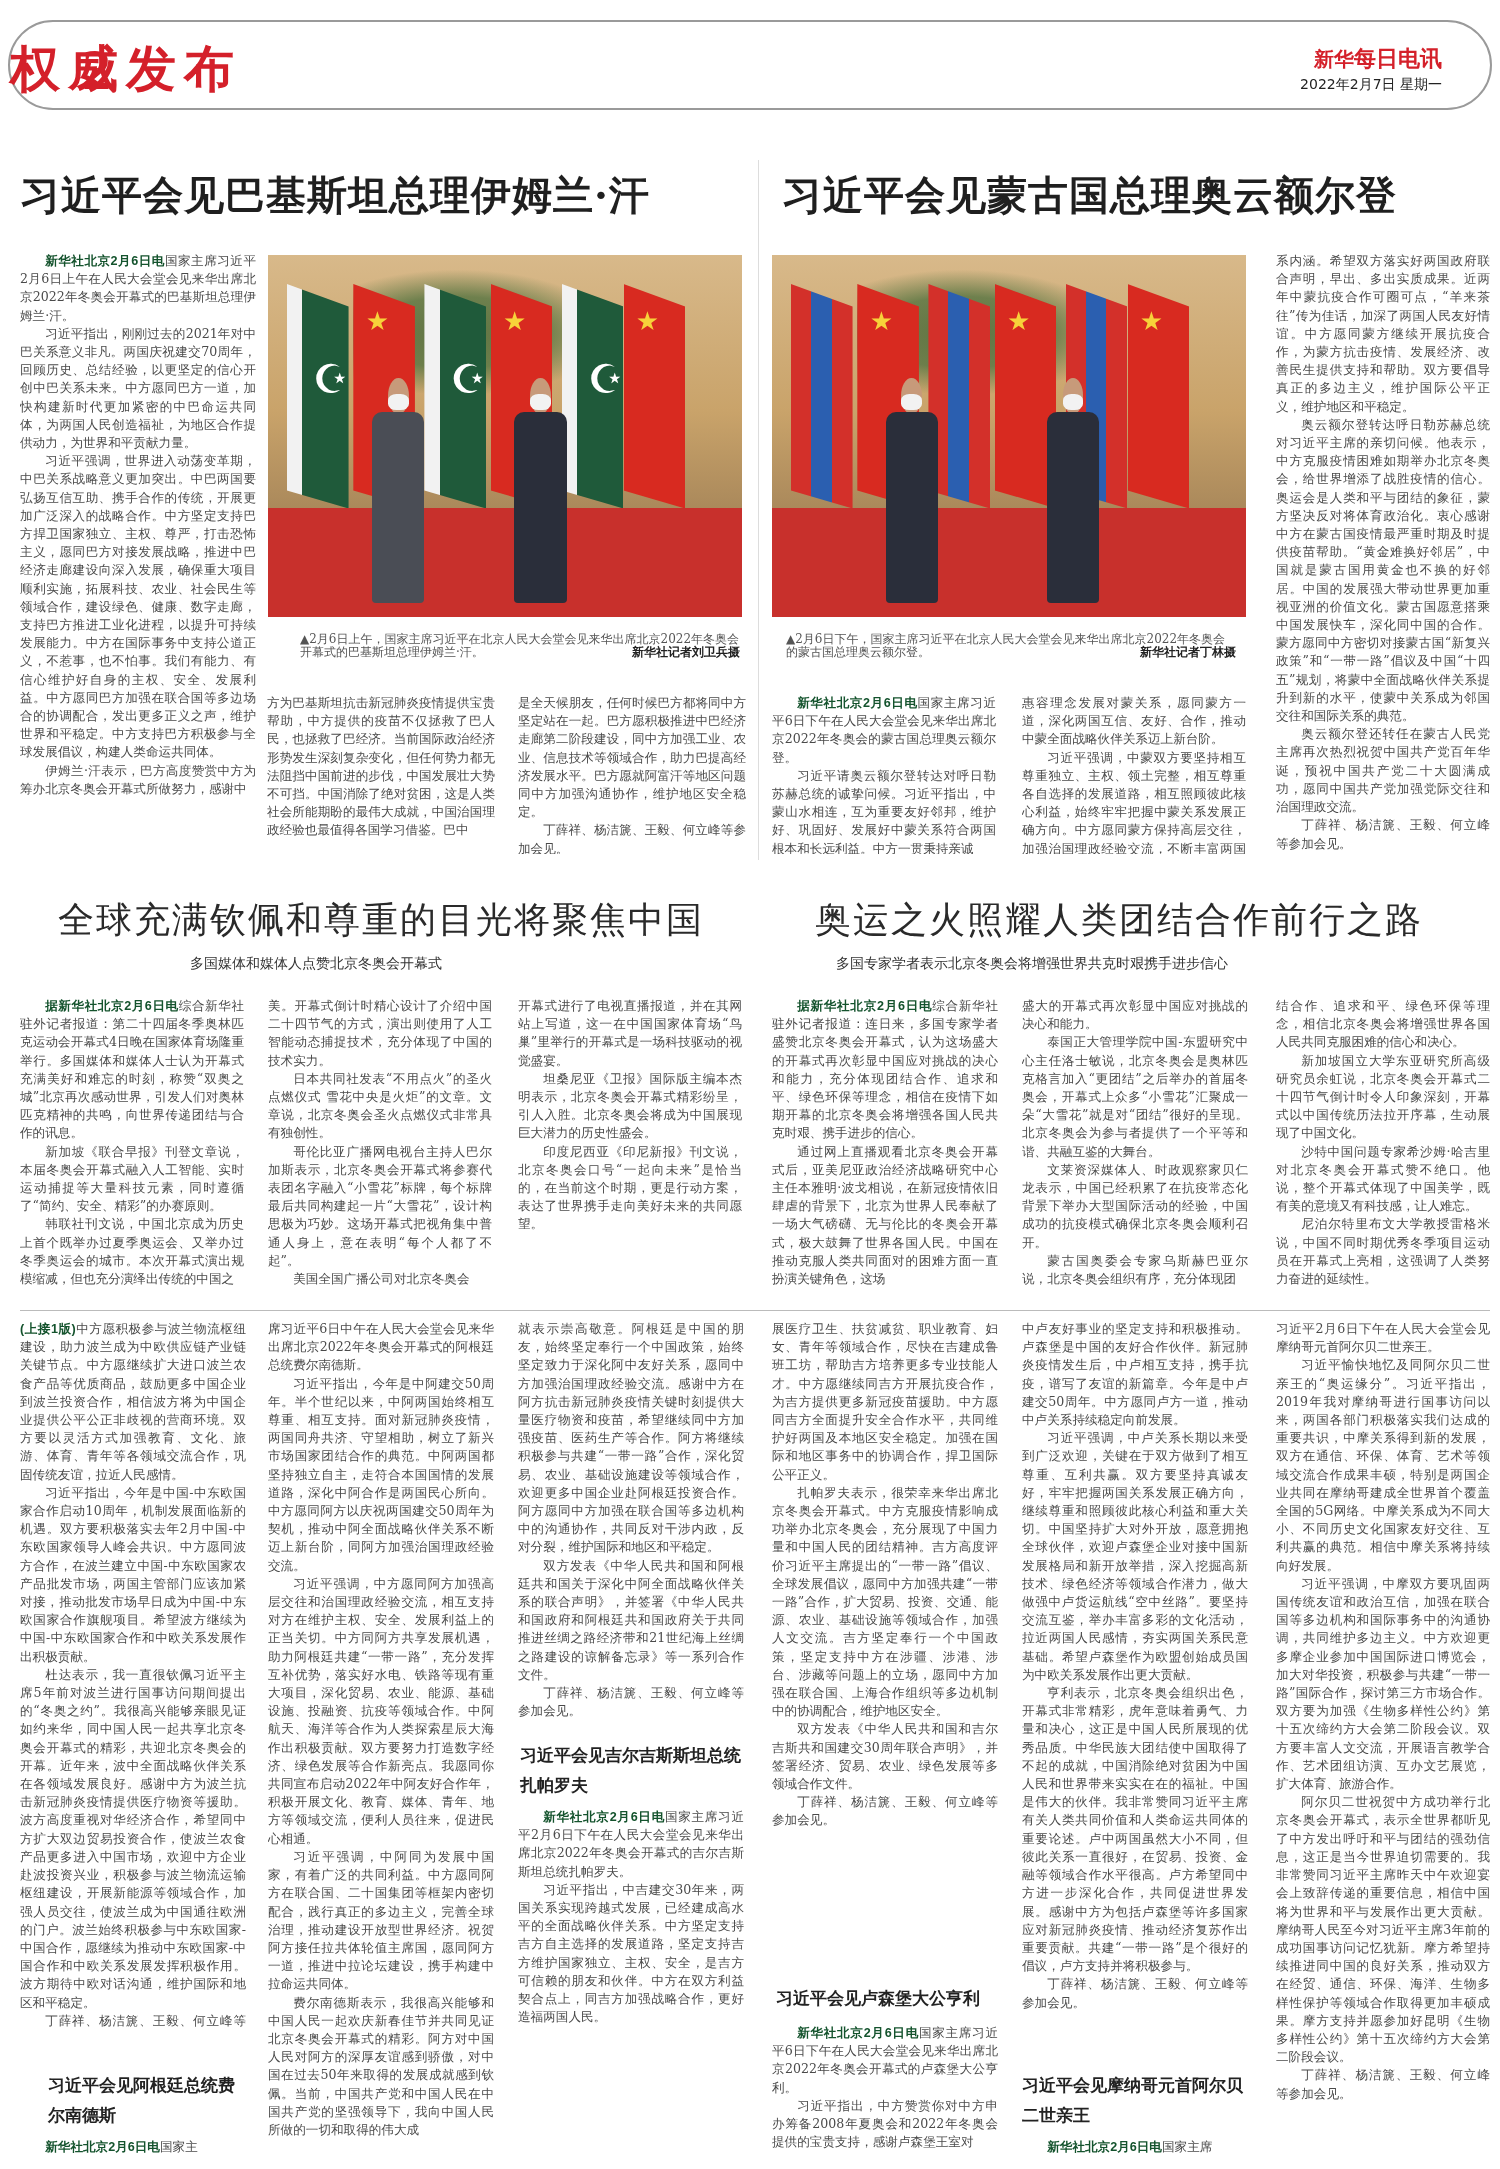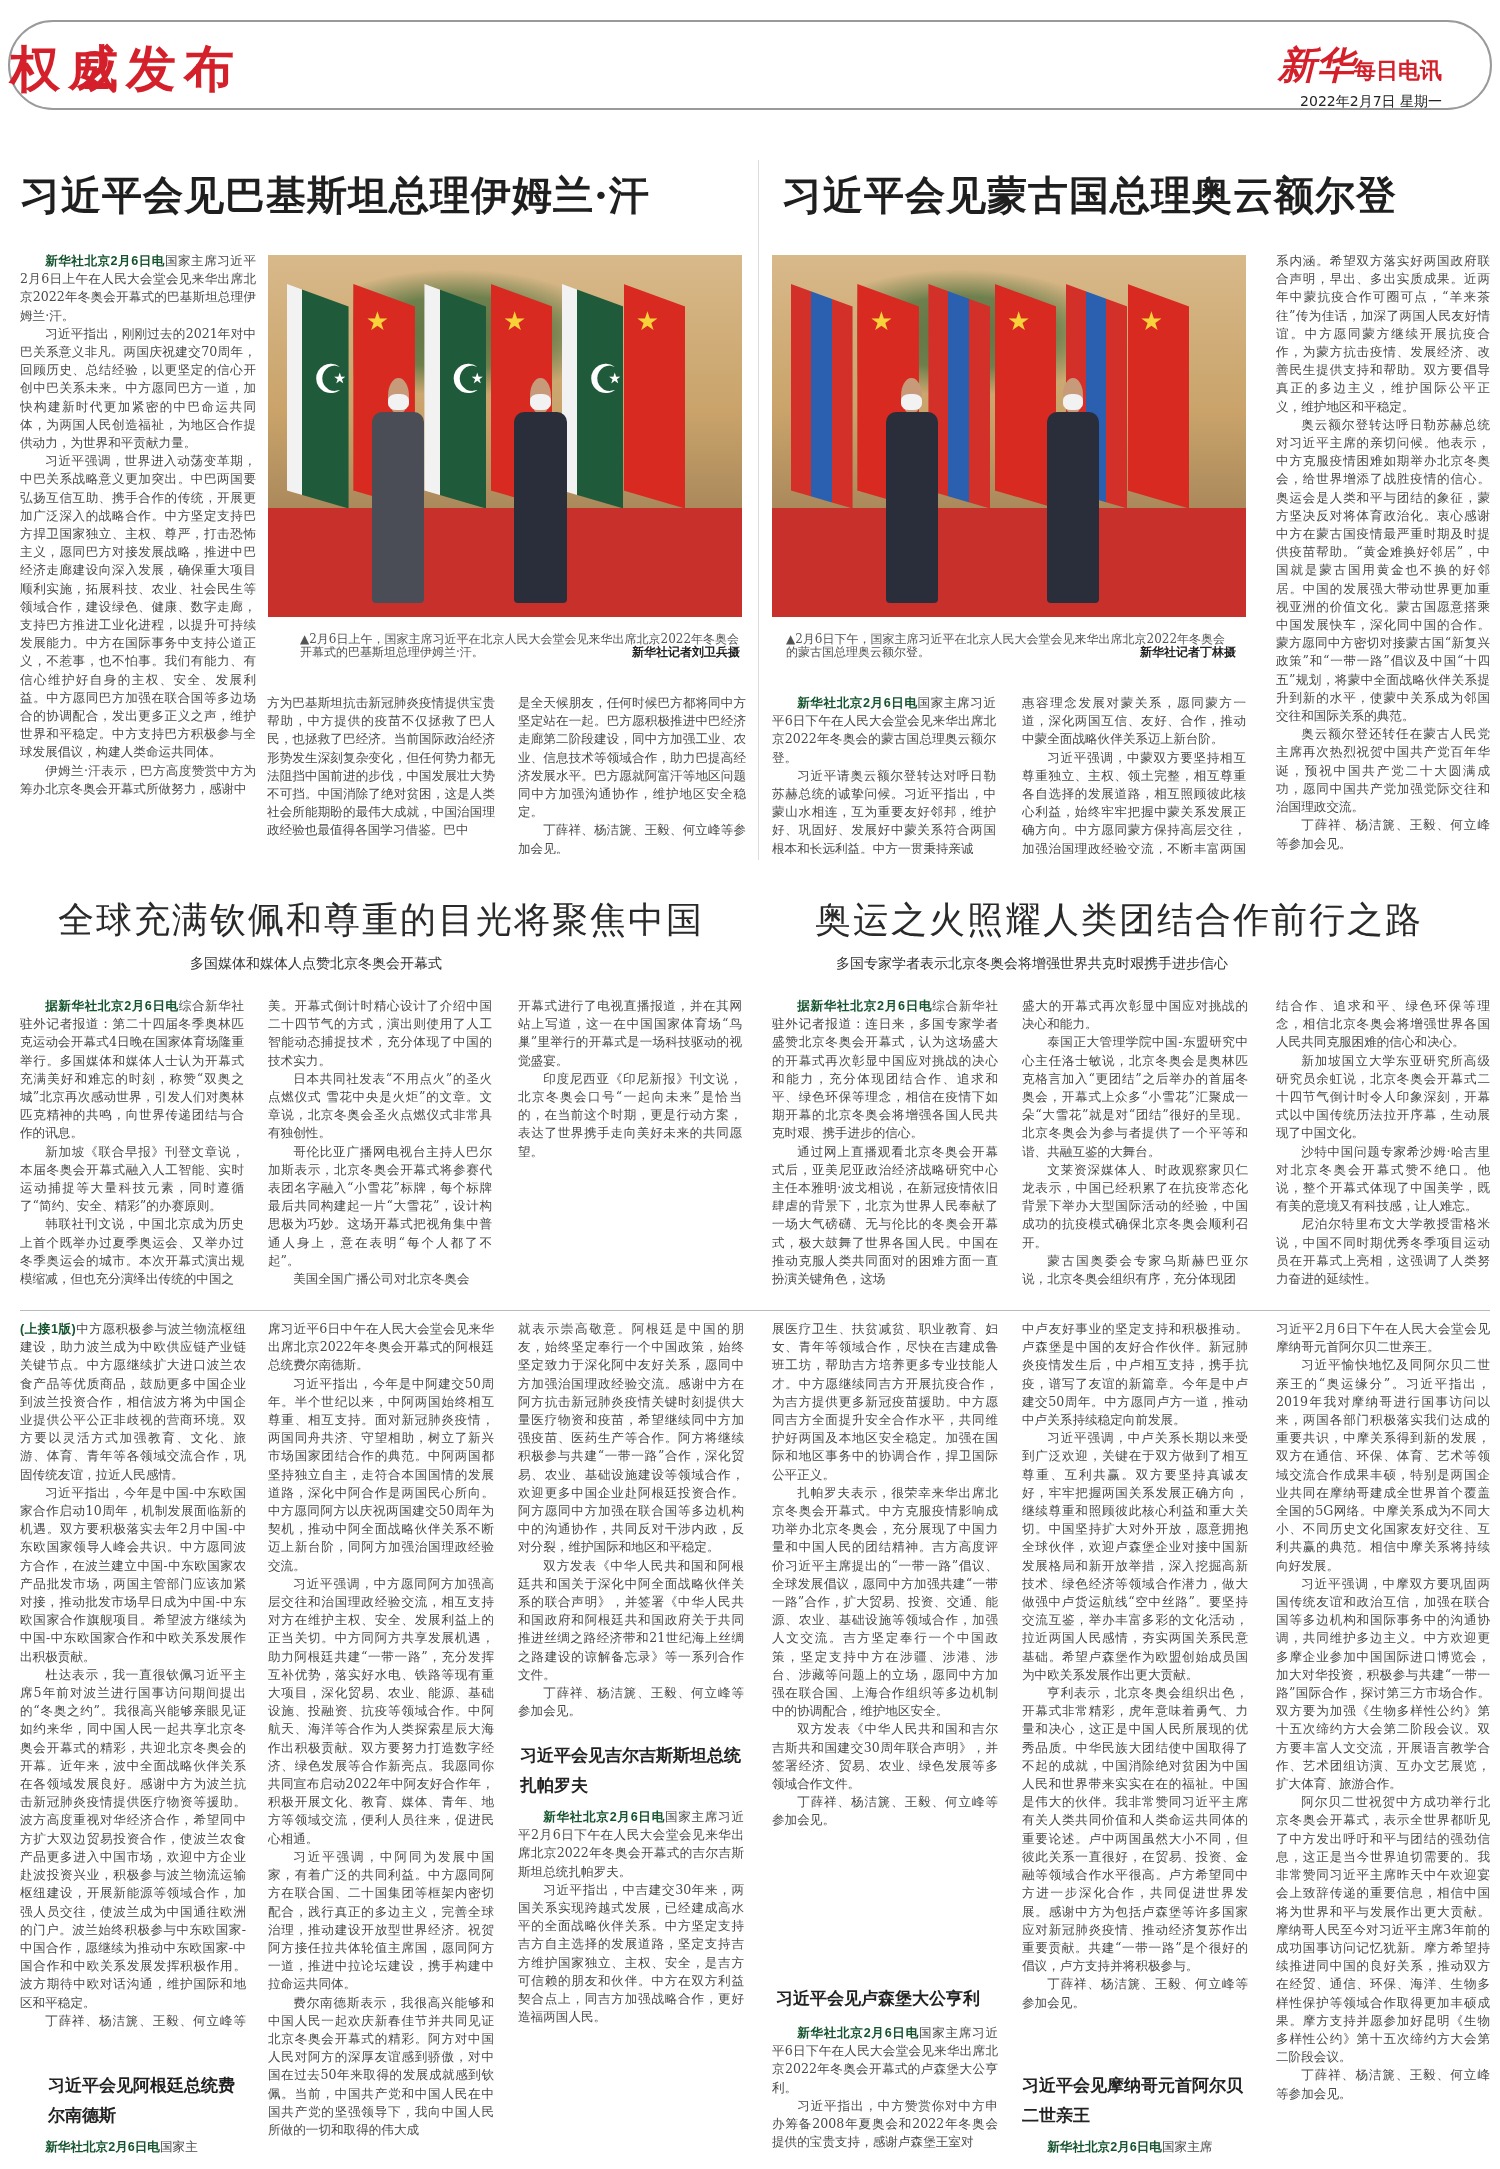--- a/index.html
+++ b/index.html
@@ -43,21 +43,21 @@
 </style>
 </head>
 <body>
 
 <div class="page">
 
   <div class="masthead">
     <div class="pgnum">2</div>
     <div class="section-title">权威发布</div>
     <div class="brand">
-      <div class="logo"><span style="font-size:38px;font-style:italic">新华</span><span>每日电讯</span></div>
+      <div class="logo"><span style="font-size:20px;">新华</span><span>每日电讯</span></div>
       <div class="date">2022年2月7日 星期一</div>
     </div>
   </div>
 
   <div class="headline h-big" style="left:20px;top:168px">习近平会见巴基斯坦总理伊姆兰·汗</div>
 
   <div class="col" style="left:20px;top:252px;width:236px;height:585px">
     <p><span class="lead">新华社北京2月6日电</span><span>国家主席习近平2月6日上午在人民大会堂会见来华出席北京2022年冬奥会开幕式的巴基斯坦总理伊姆兰·汗。</span></p>
     <p>习近平指出，刚刚过去的2021年对中巴关系意义非凡。两国庆祝建交70周年，回顾历史、总结经验，以更坚定的信心开创中巴关系未来。中方愿同巴方一道，加快构建新时代更加紧密的中巴命运共同体，为两国人民创造福祉，为地区合作提供动力，为世界和平贡献力量。</p>
     <p>习近平强调，世界进入动荡变革期，中巴关系战略意义更加突出。中巴两国要弘扬互信互助、携手合作的传统，开展更加广泛深入的战略合作。中方坚定支持巴方捍卫国家独立、主权、尊严，打击恐怖主义，愿同巴方对接发展战略，推进中巴经济走廊建设向深入发展，确保重大项目顺利实施，拓展科技、农业、社会民生等领域合作，建设绿色、健康、数字走廊，支持巴方推进工业化进程，以提升可持续发展能力。中方在国际事务中支持公道正义，不惹事，也不怕事。我们有能力、有信心维护好自身的主权、安全、发展利益。中方愿同巴方加强在联合国等多边场合的协调配合，发出更多正义之声，维护世界和平稳定。中方支持巴方积极参与全球发展倡议，构建人类命运共同体。</p>
@@ -154,20 +154,21 @@
     <p>韩联社刊文说，中国北京成为历史上首个既举办过夏季奥运会、又举办过冬季奥运会的城市。本次开幕式演出规模缩减，但也充分演绎出传统的中国之</p>
   </div>
   <div class="col" style="left:268px;top:997px;width:224px;height:292px">
     <p class="noind">美。开幕式倒计时精心设计了介绍中国二十四节气的方式，演出则使用了人工智能动态捕捉技术，充分体现了中国的技术实力。</p>
     <p>日本共同社发表“不用点火”的圣火点燃仪式 雪花中央是火炬”的文章。文章说，北京冬奥会圣火点燃仪式非常具有独创性。</p>
     <p>哥伦比亚广播网电视台主持人巴尔加斯表示，北京冬奥会开幕式将参赛代表团名字融入“小雪花”标牌，每个标牌最后共同构建起一片“大雪花”，设计构思极为巧妙。这场开幕式把视角集中普通人身上，意在表明“每个人都了不起”。</p>
     <p>美国全国广播公司对北京冬奥会</p>
   </div>
   <div class="col" style="left:518px;top:997px;width:224px;height:292px">
     <p class="noind">开幕式进行了电视直播报道，并在其网站上写道，这一在中国国家体育场“鸟巢”里举行的开幕式是一场科技驱动的视觉盛宴。</p>
+    <p>坦桑尼亚《卫报》国际版主编本杰明表示，北京冬奥会开幕式精彩纷呈，引人入胜。北京冬奥会将成为中国展现巨大潜力的历史性盛会。</p>
     <p>印度尼西亚《印尼新报》刊文说，北京冬奥会口号“一起向未来”是恰当的，在当前这个时期，更是行动方案，表达了世界携手走向美好未来的共同愿望。</p>
   </div>
 
   <div class="headline h-mid" style="left:815px;top:896px">奥运之火照耀人类团结合作前行之路</div>
   <div class="subhead" style="left:836px;top:955px">多国专家学者表示北京冬奥会将增强世界共克时艰携手进步信心</div>
 
   <div class="col" style="left:772px;top:997px;width:226px;height:292px">
     <p><span class="lead">据新华社北京2月6日电</span><span>综合新华社驻外记者报道：连日来，多国专家学者盛赞北京冬奥会开幕式，认为这场盛大的开幕式再次彰显中国应对挑战的决心和能力，充分体现团结合作、追求和平、绿色环保等理念，相信在疫情下如期开幕的北京冬奥会将增强各国人民共克时艰、携手进步的信心。</span></p>
     <p>通过网上直播观看北京冬奥会开幕式后，亚美尼亚政治经济战略研究中心主任本雅明·波戈相说，在新冠疫情依旧肆虐的背景下，北京为世界人民奉献了一场大气磅礴、无与伦比的冬奥会开幕式，极大鼓舞了世界各国人民。中国在推动克服人类共同面对的困难方面一直扮演关键角色，这场</p>
   </div>

